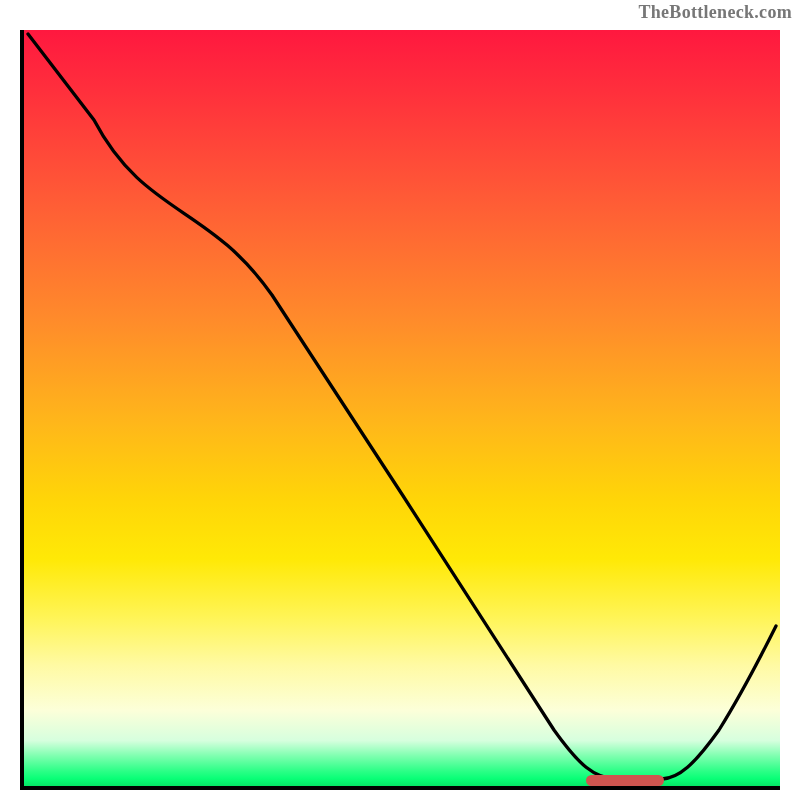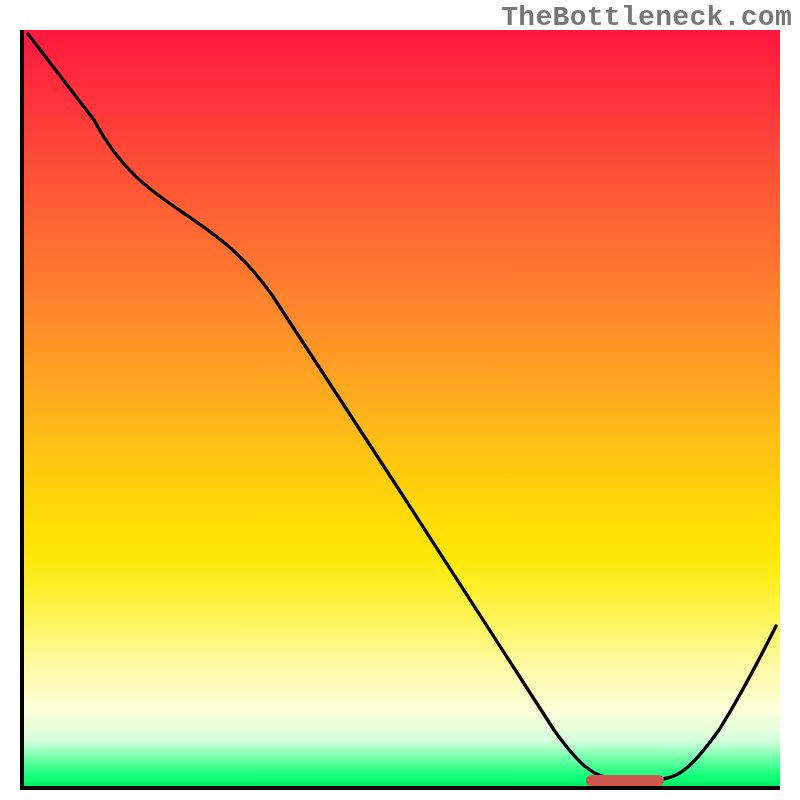--- a/index.html
+++ b/index.html
@@ -12,22 +12,22 @@
   }
   .chart-wrap {
     position: relative;
     width: 800px;
     height: 800px;
   }
   .watermark {
     position: absolute;
     top: 2px;
     right: 8px;
-    font-family: Liberation Mono, monospace;
-    font-size: 28px;
+    font-family: Liberation Serif, serif;
+    font-size: 18px;
     font-weight: 600;
     color: #777;
     letter-spacing: 0.3px;
   }
   .plot {
     position: absolute;
     left: 20px;
     top: 30px;
     width: 760px;
     height: 760px;

